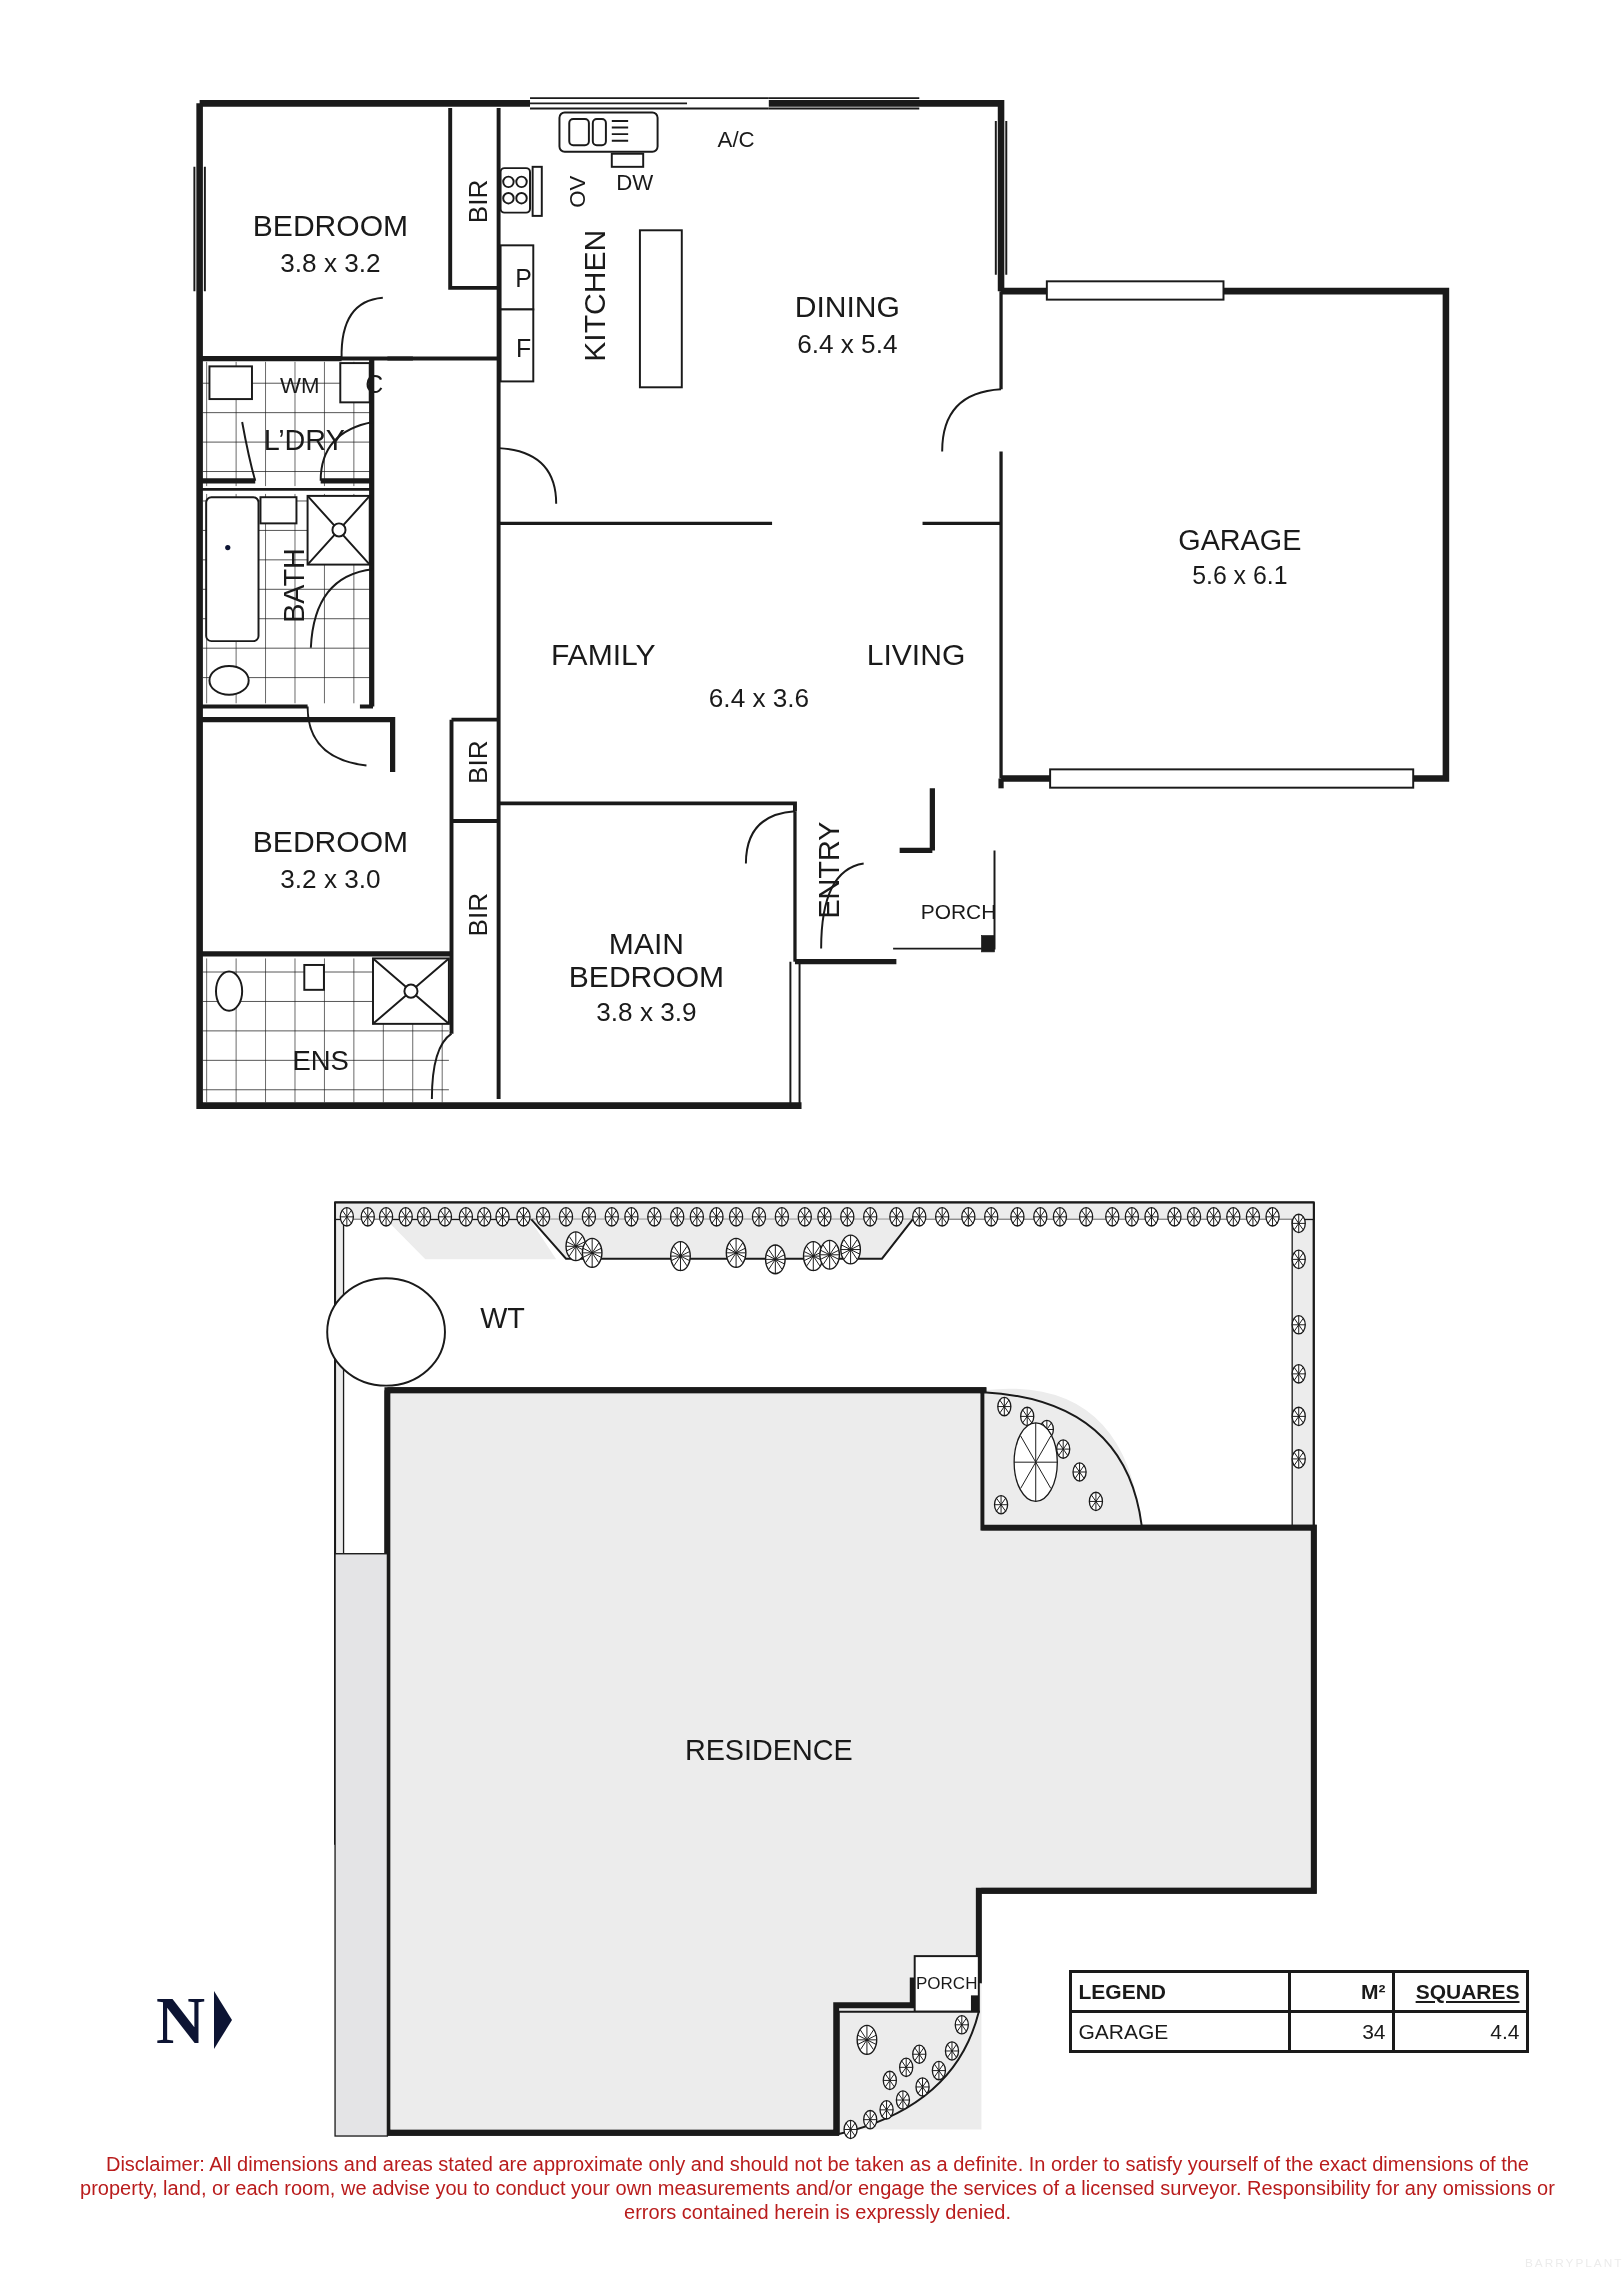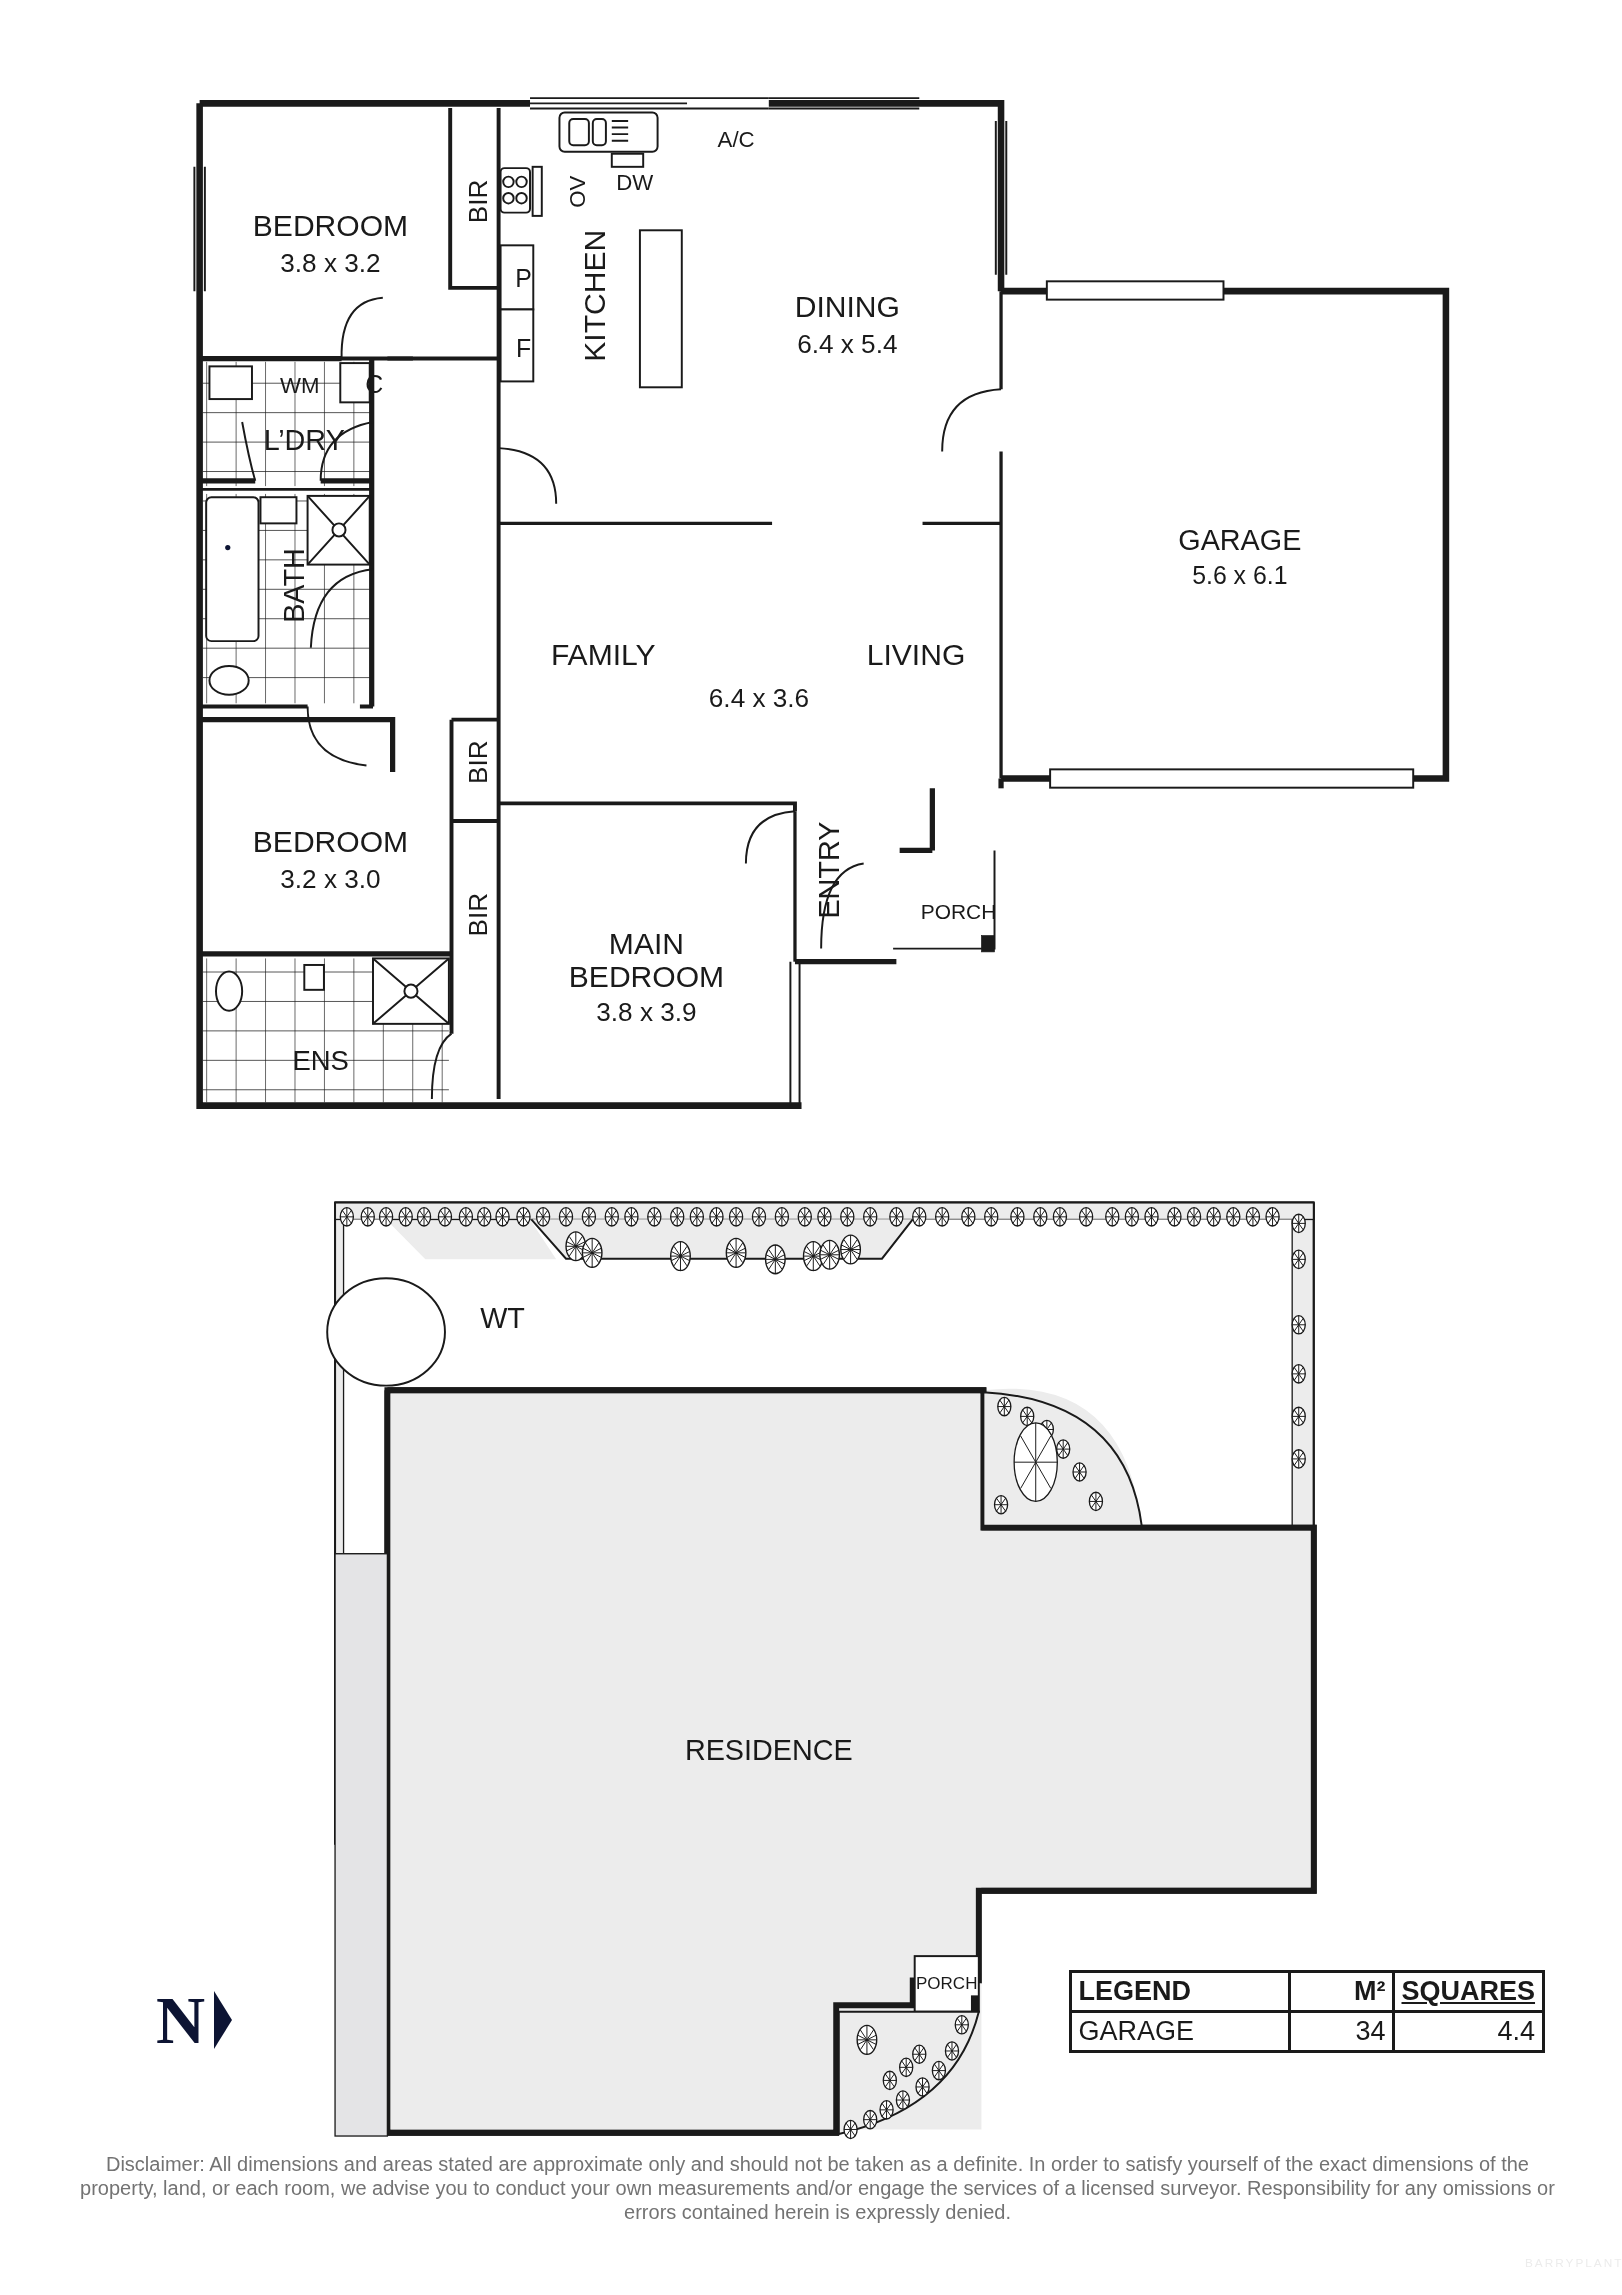--- a/index.html
+++ b/index.html
@@ -1,26 +1,26 @@
 <!DOCTYPE html>
 <html style="font-size:10.5px"><head>
 <meta charset="utf-8">
 <style>
   html, body { margin:0; padding:0; background:#ffffff; }
   body { width:1622px; height:2295px; position:relative; overflow:hidden; font-family:"Liberation Sans", sans-serif; color:#1a1a1a; }
   svg.plan { position:absolute; left:0; top:0; }
   .lbl { font-family:"Liberation Sans", sans-serif; fill:#1a1a1a; }
   .legend { position:absolute; left:1069px; top:1970px; border-collapse:collapse; font-family:"Liberation Sans", sans-serif; }
-  .legend td, .legend th { border:3.3px solid #1a1a1a; height:37px; font-size:27px; padding:0 6.5px;margin-left:12px; }
+  .legend td, .legend th { border:3.3px solid #1a1a1a; height:37px; font-size:21px; padding:0 6.5px;margin-left:12px; }
   .legend th { font-weight:bold; text-align:left; }
   .legend th.c, .legend td.c { text-align:right; }
   .legend .c1 { width:203px; }
   .legend .c2 { width:88px; }
   .legend .c3 { width:118px;text-decoration:underline; }
-  .disclaimer { position:absolute; left:65px; top:2152px; width:1505px; text-align:center; font-size:20px; line-height:24px; color:#737373; }
+  .disclaimer { position:absolute; left:65px; top:2152px; width:1505px; text-align:center; font-size:20px; line-height:24px; color:#b91c1c; }
   .brand { position:absolute; left:1525px; top:2256px; font-size:11.8px; letter-spacing:2px; color:#ececec; }
   .north { position:absolute; left:156px; top:1986px; display:flex; align-items:center; }
   .north .n { font-family:"Liberation Serif", serif; font-weight:bold; font-size:68px; color:#0d1433; line-height:1; }
   .north .arr { width:0; height:0; border-top:29px solid transparent; border-bottom:29px solid transparent; border-left:18.3px solid #0d1433; margin-left:9.2px; }
 </style>
 </head>
 <body>
 
 <svg class="plan" width="1622" height="2295" viewBox="0 0 2479 3508" xmlns="http://www.w3.org/2000/svg">
   <defs>

